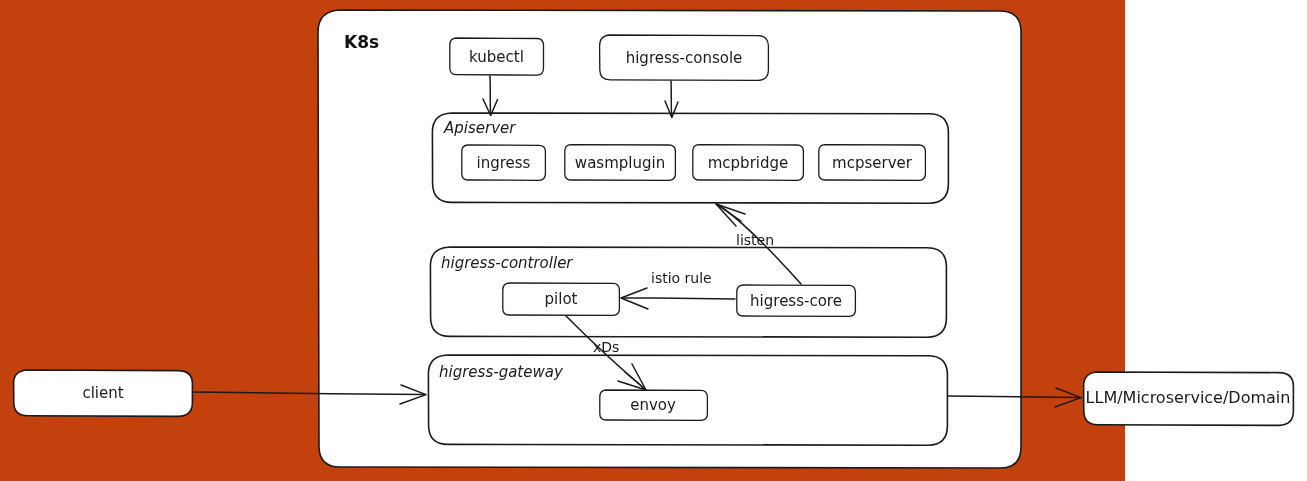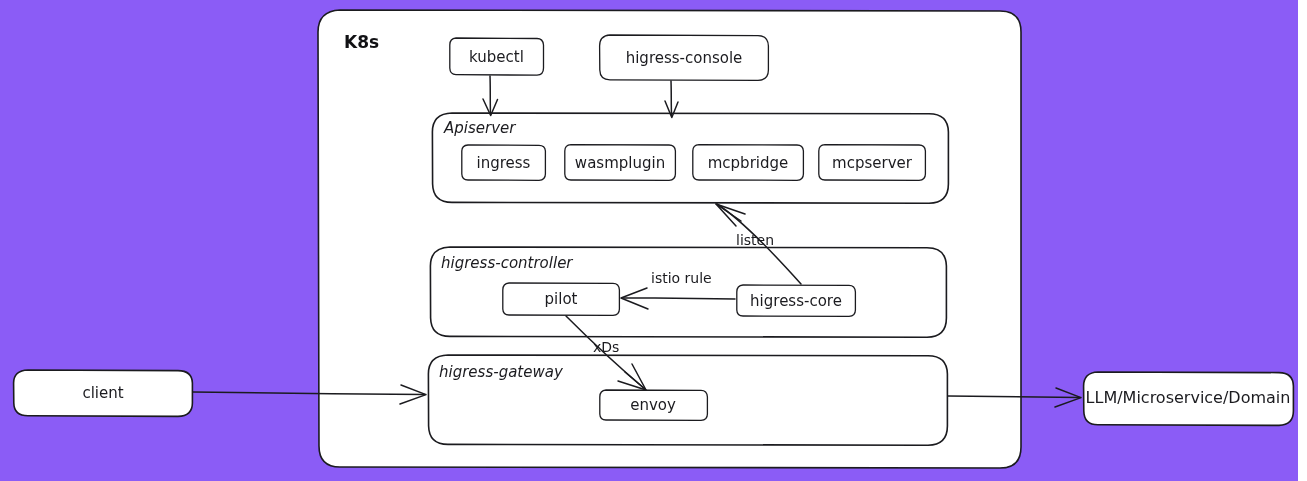--- a/index.html
+++ b/index.html
@@ -10,23 +10,23 @@
   }
   body {
     width: 1307px;
     height: 481px;
     overflow: hidden;
     font-family: "DejaVu Sans", sans-serif;
     position: relative;
   }
   #diagram-root {
     position: relative;
-    width: 1298px;
+    width: 1125px;
     height: 481px;
-    background: #8b5cf6;
+    background: #c2410c;
   }
   svg#diagram-svg {
     position: absolute;
     top: 0;
     left: 0;
     width: 1307px;
     height: 481px;
     display: block;
   }
   .node-label {

